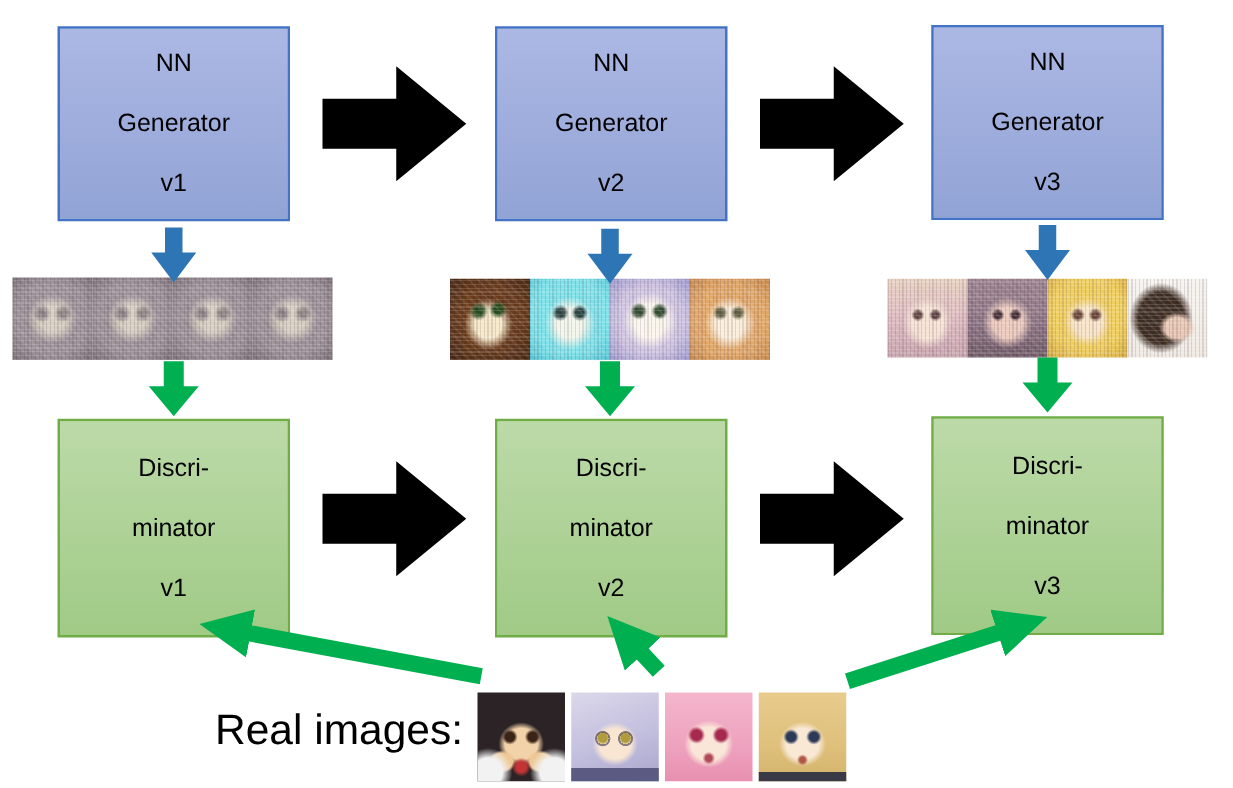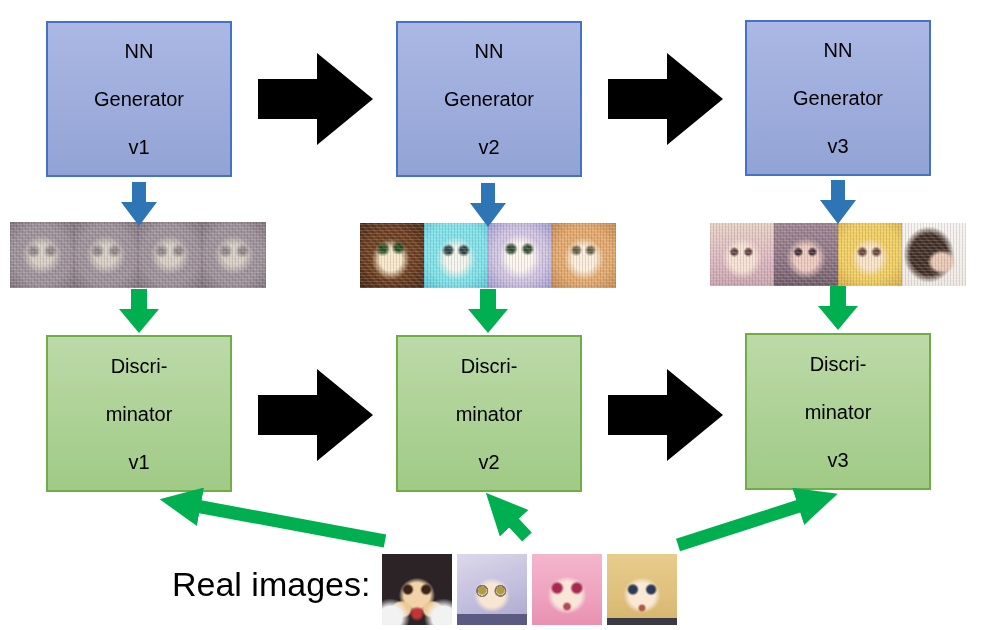--- a/index.html
+++ b/index.html
@@ -24,21 +24,21 @@
     position:absolute;width:186px;box-sizing:border-box;
     display:flex;flex-direction:column;justify-content:center;align-items:center;
     font-size:20px;line-height:48px;text-align:center;
   }
   .gen{
     height:156px;
     background:linear-gradient(180deg,var(--generator-fill-top),var(--generator-fill-bottom));
     border:2px solid var(--generator-border);
   }
   .disc{
-    height:157px;
+    height:175px;
     background:linear-gradient(180deg,var(--discriminator-fill-top),var(--discriminator-fill-bottom));
     border:2px solid var(--discriminator-border);
   }
   .caption{position:absolute;left:172px;top:560px;font-size:34px;line-height:48px;color:var(--text-color);}
   .strip{position:absolute;display:flex;}
   .strip .tile{position:relative;flex:0 0 64px;width:64px;height:100%;overflow:hidden;}
   #strip-v1{left:10px;top:222px;height:66px;}
   #strip-v2{left:360px;top:223px;height:65px;}
   #strip-v3{left:710px;top:223px;height:63px;}
   .real-strip{position:absolute;left:382px;top:554px;height:71px;display:flex;gap:5px;}

